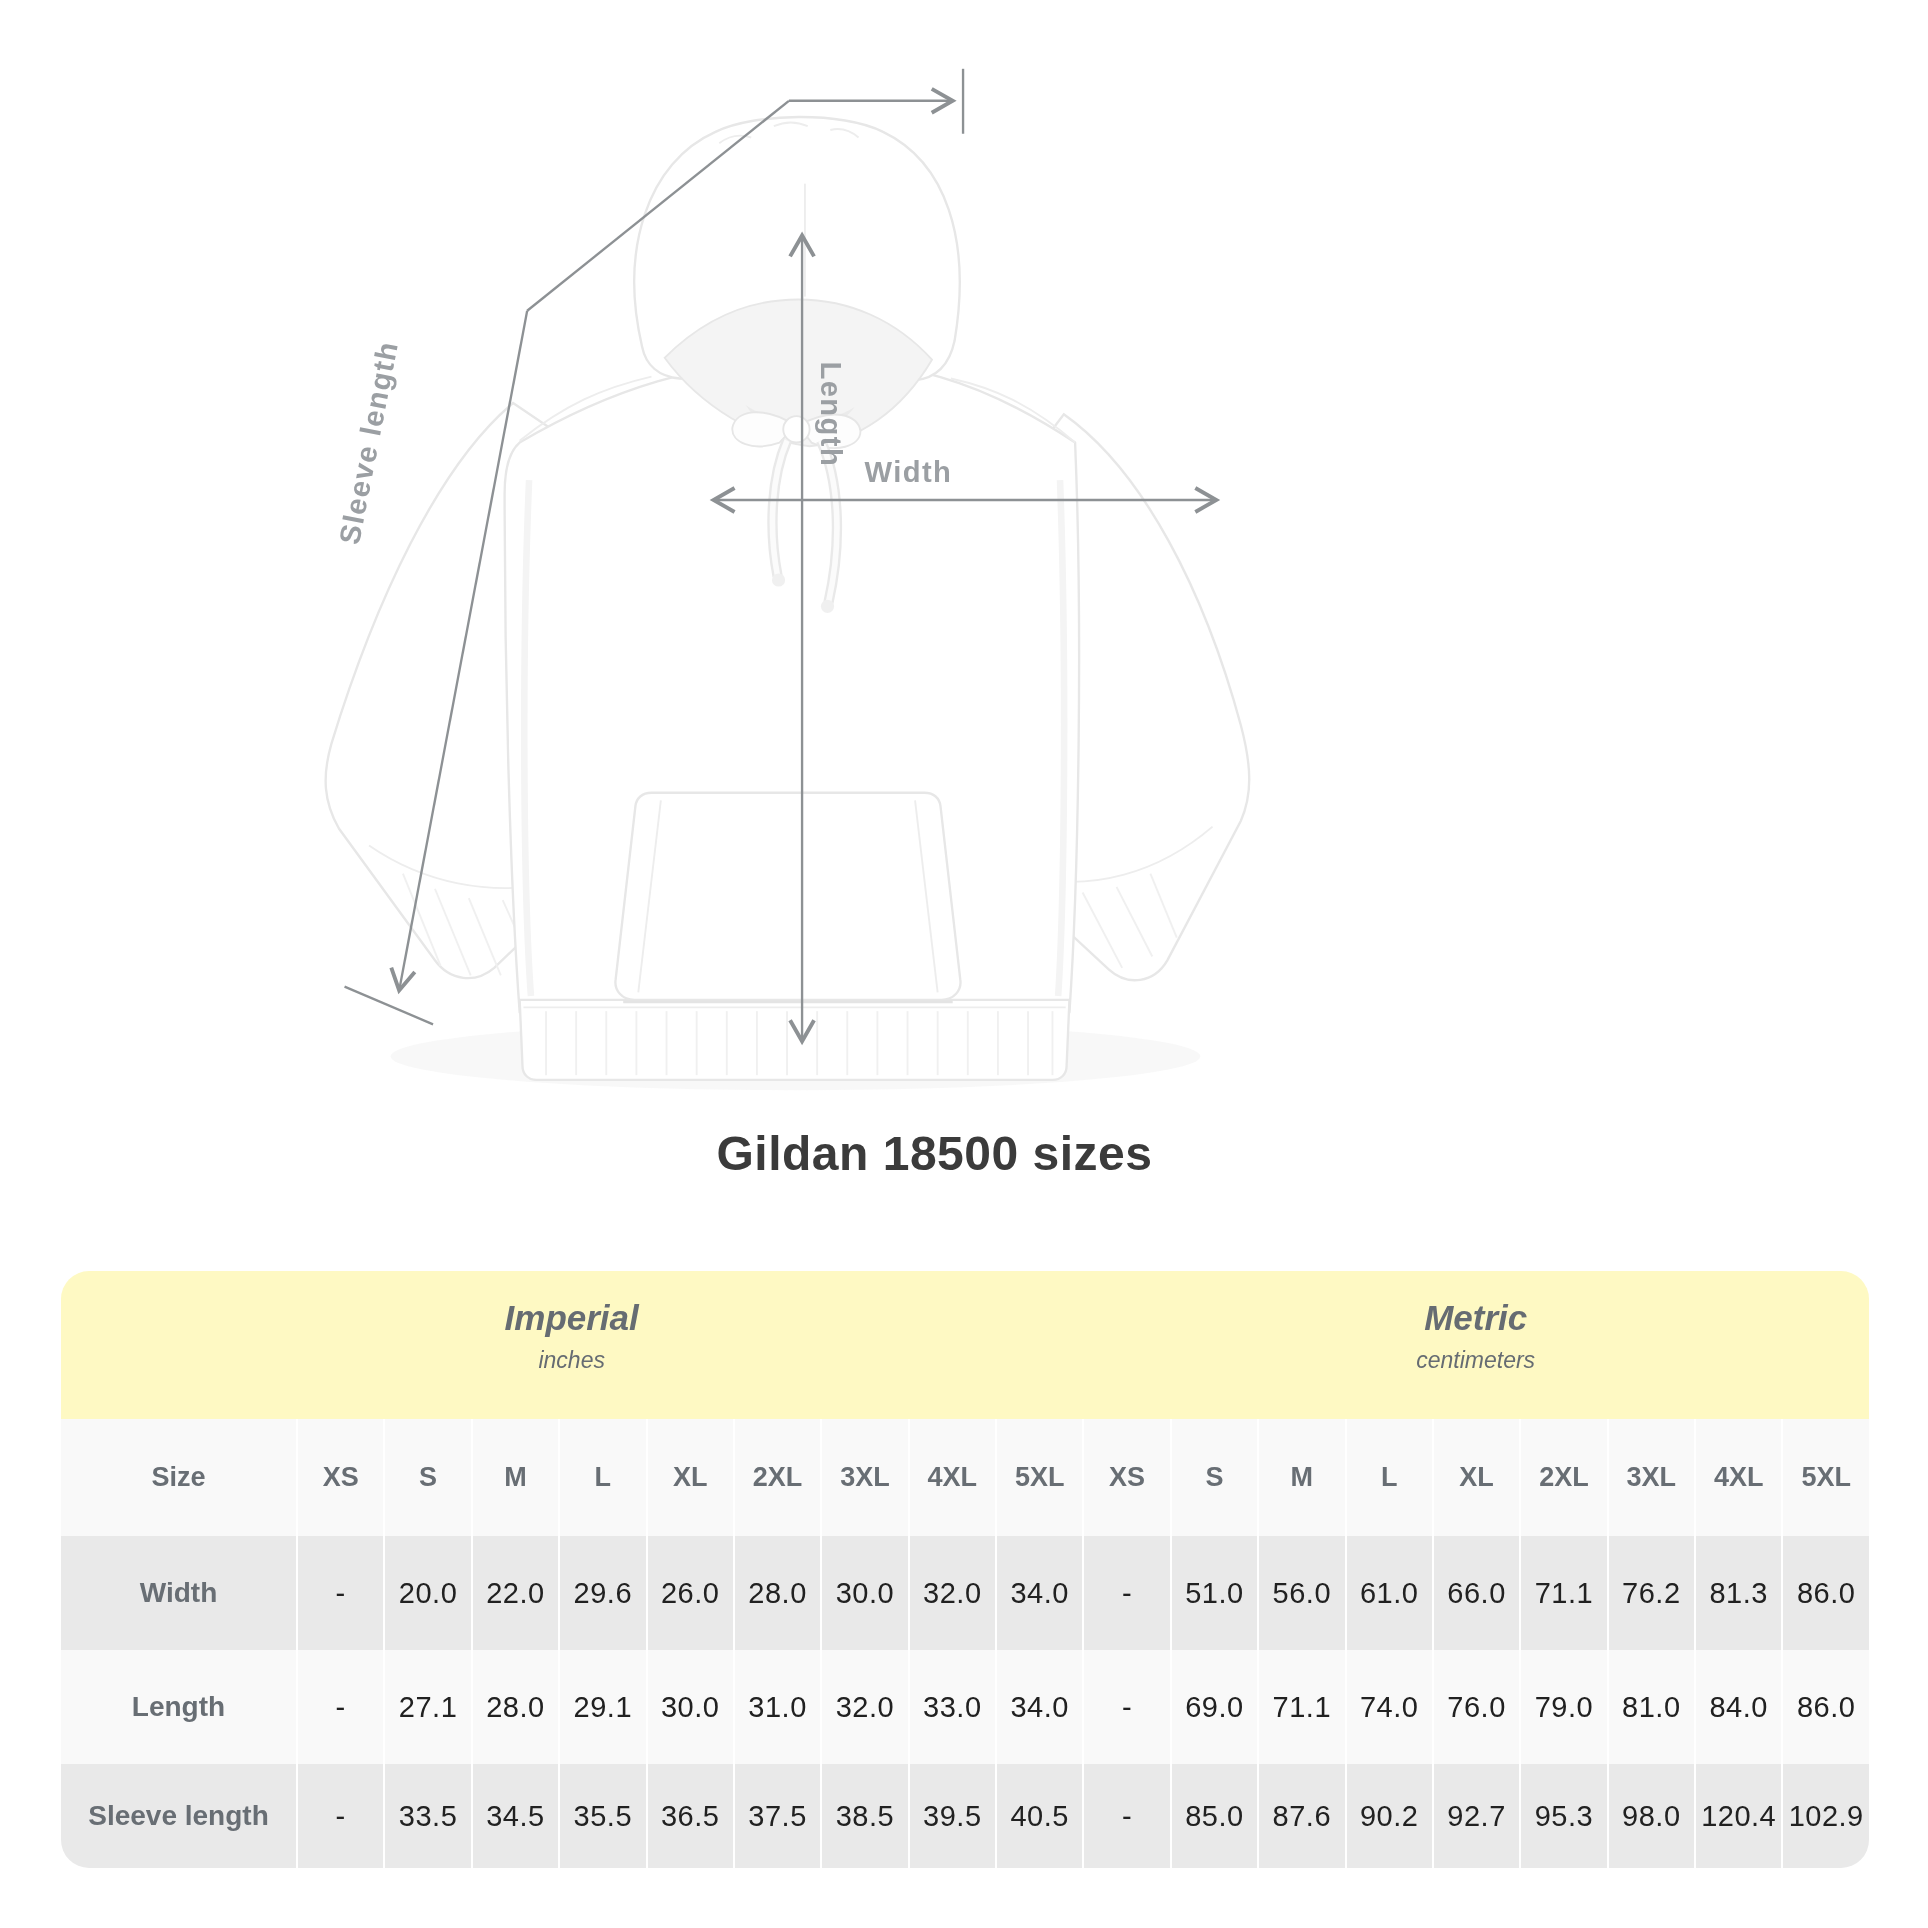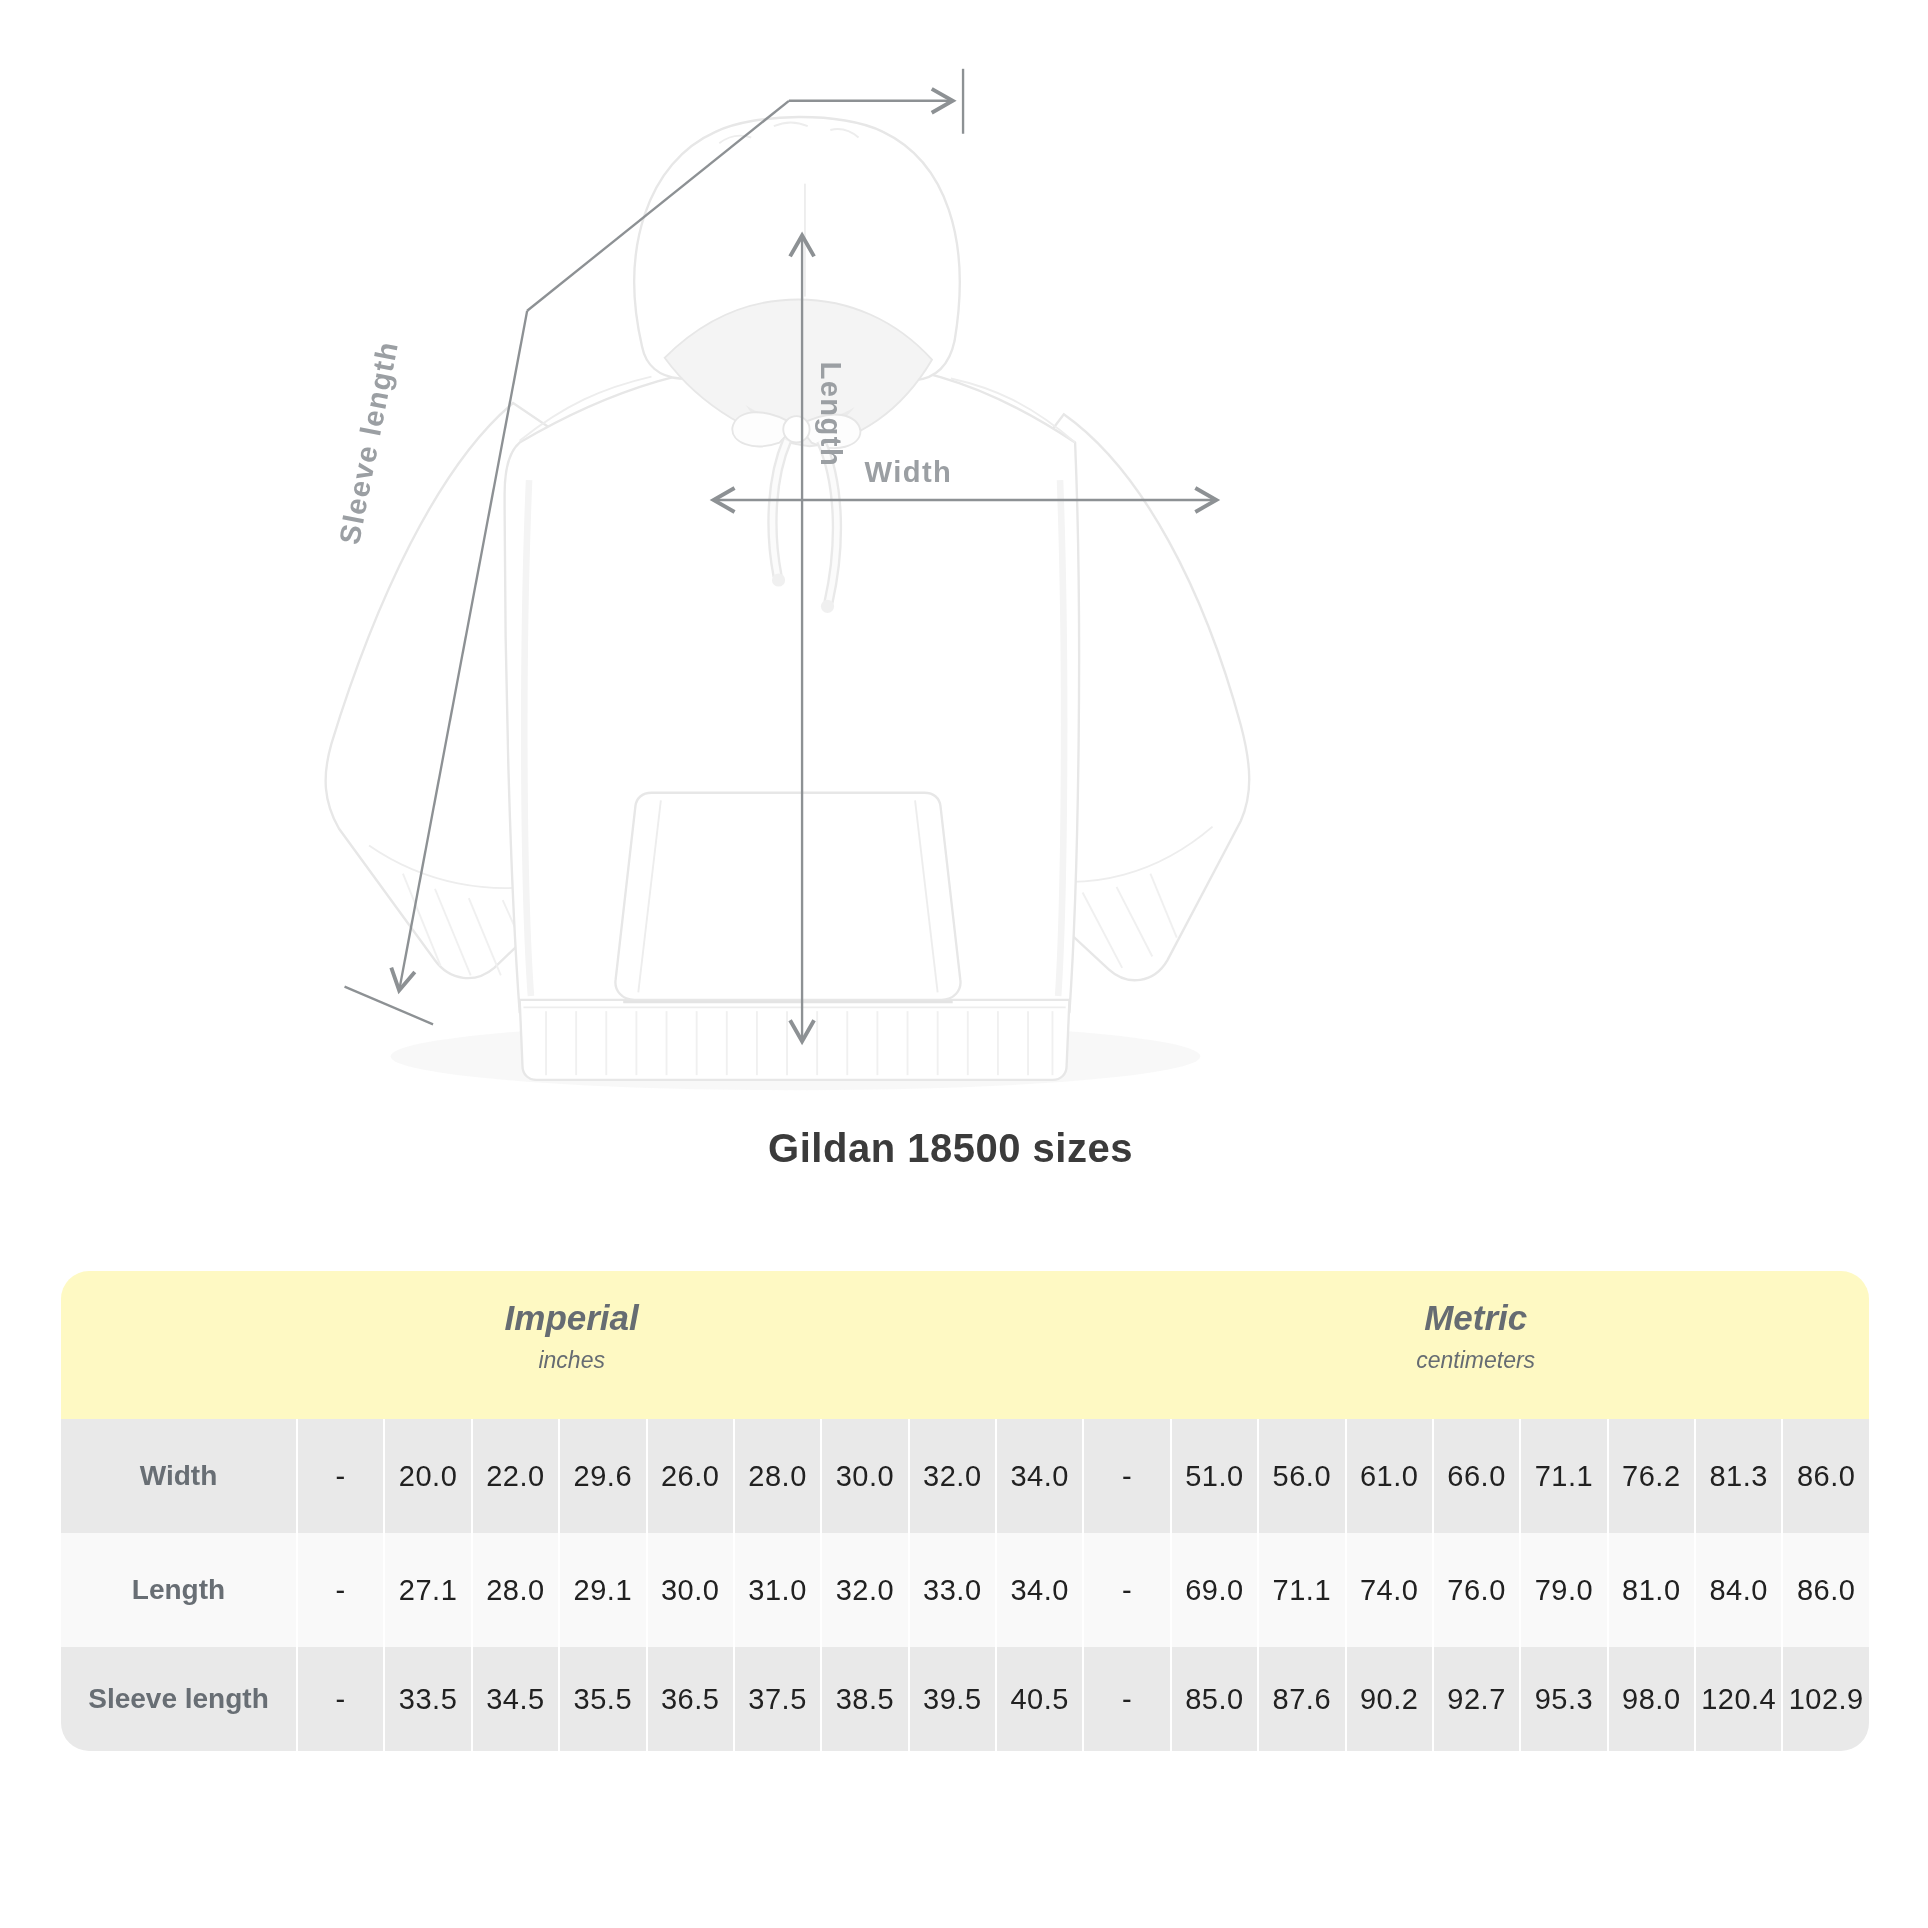--- a/index.html
+++ b/index.html
@@ -10,21 +10,21 @@
   .figure-svg{position:absolute;left:0;top:0;}
   .mline{stroke:#8d9194;stroke-width:2.5;fill:none;}
   .mlabel{font-family:"Liberation Sans",sans-serif;font-weight:bold;font-size:31px;
           fill:#9b9fa3;letter-spacing:1.5px;}
   .cloth{fill:#ffffff;stroke:#e7e7e7;stroke-width:2.5;}
   .seam{fill:none;stroke:#ededed;stroke-width:2;}
   .rib{fill:none;stroke:#f0f0f0;stroke-width:2;}
 
   
   .page-title{position:absolute;left:0;top:1126px;width:1869px;text-align:center;
-              font-size:40px;font-weight:bold;color:#3b3b3b;letter-spacing:0.5px;margin-left:16px;}
+              font-size:48px;font-weight:bold;color:#3b3b3b;letter-spacing:0.5px;}
   .page-subtitle{position:absolute;left:0;top:1200px;width:1879px;text-align:center;
               font-size:27px;font-style:italic;color:#4f4f4f;}
 
   
   .table-wrap{position:absolute;left:61px;top:1271px;width:1808px;border-radius:28px;
               overflow:hidden;}
   table.size-table{width:1808px;border-collapse:separate;border-spacing:0;table-layout:fixed;}
   table.size-table col.c-label{width:235px;}
   tr.band-row{height:148px;background:#fef9c3;}
   tr.band-row th{vertical-align:top;padding-top:22.6px;}
@@ -220,20 +220,42 @@
         <tr class="band-row">
           <th colspan="10">
             <div class="band-title">Imperial</div>
             <div class="band-unit">inches</div>
           </th>
           <th colspan="9">
             <div class="band-title">Metric</div>
             <div class="band-unit">centimeters</div>
           </th>
         </tr>
+        <tr class="size-row">
+          <th>Size</th>
+
+        <th class="col">XS</th>
+            <th class="col">S</th>
+            <th class="col">M</th>
+            <th class="col">L</th>
+            <th class="col">XL</th>
+            <th class="col">2XL</th>
+            <th class="col">3XL</th>
+            <th class="col">4XL</th>
+            <th class="col">5XL</th>
+            <th class="col">XS</th>
+            <th class="col">S</th>
+            <th class="col">M</th>
+            <th class="col">L</th>
+            <th class="col">XL</th>
+            <th class="col">2XL</th>
+            <th class="col">3XL</th>
+            <th class="col">4XL</th>
+            <th class="col">5XL</th>
+          </tr>
       </thead>
       <tbody>
 
       <tr>
             <td class="rowlabel">Width</td>
             <td class="col val">-</td>
             <td class="col val">20.0</td>
             <td class="col val">22.0</td>
             <td class="col val">29.6</td>
             <td class="col val">26.0</td>

